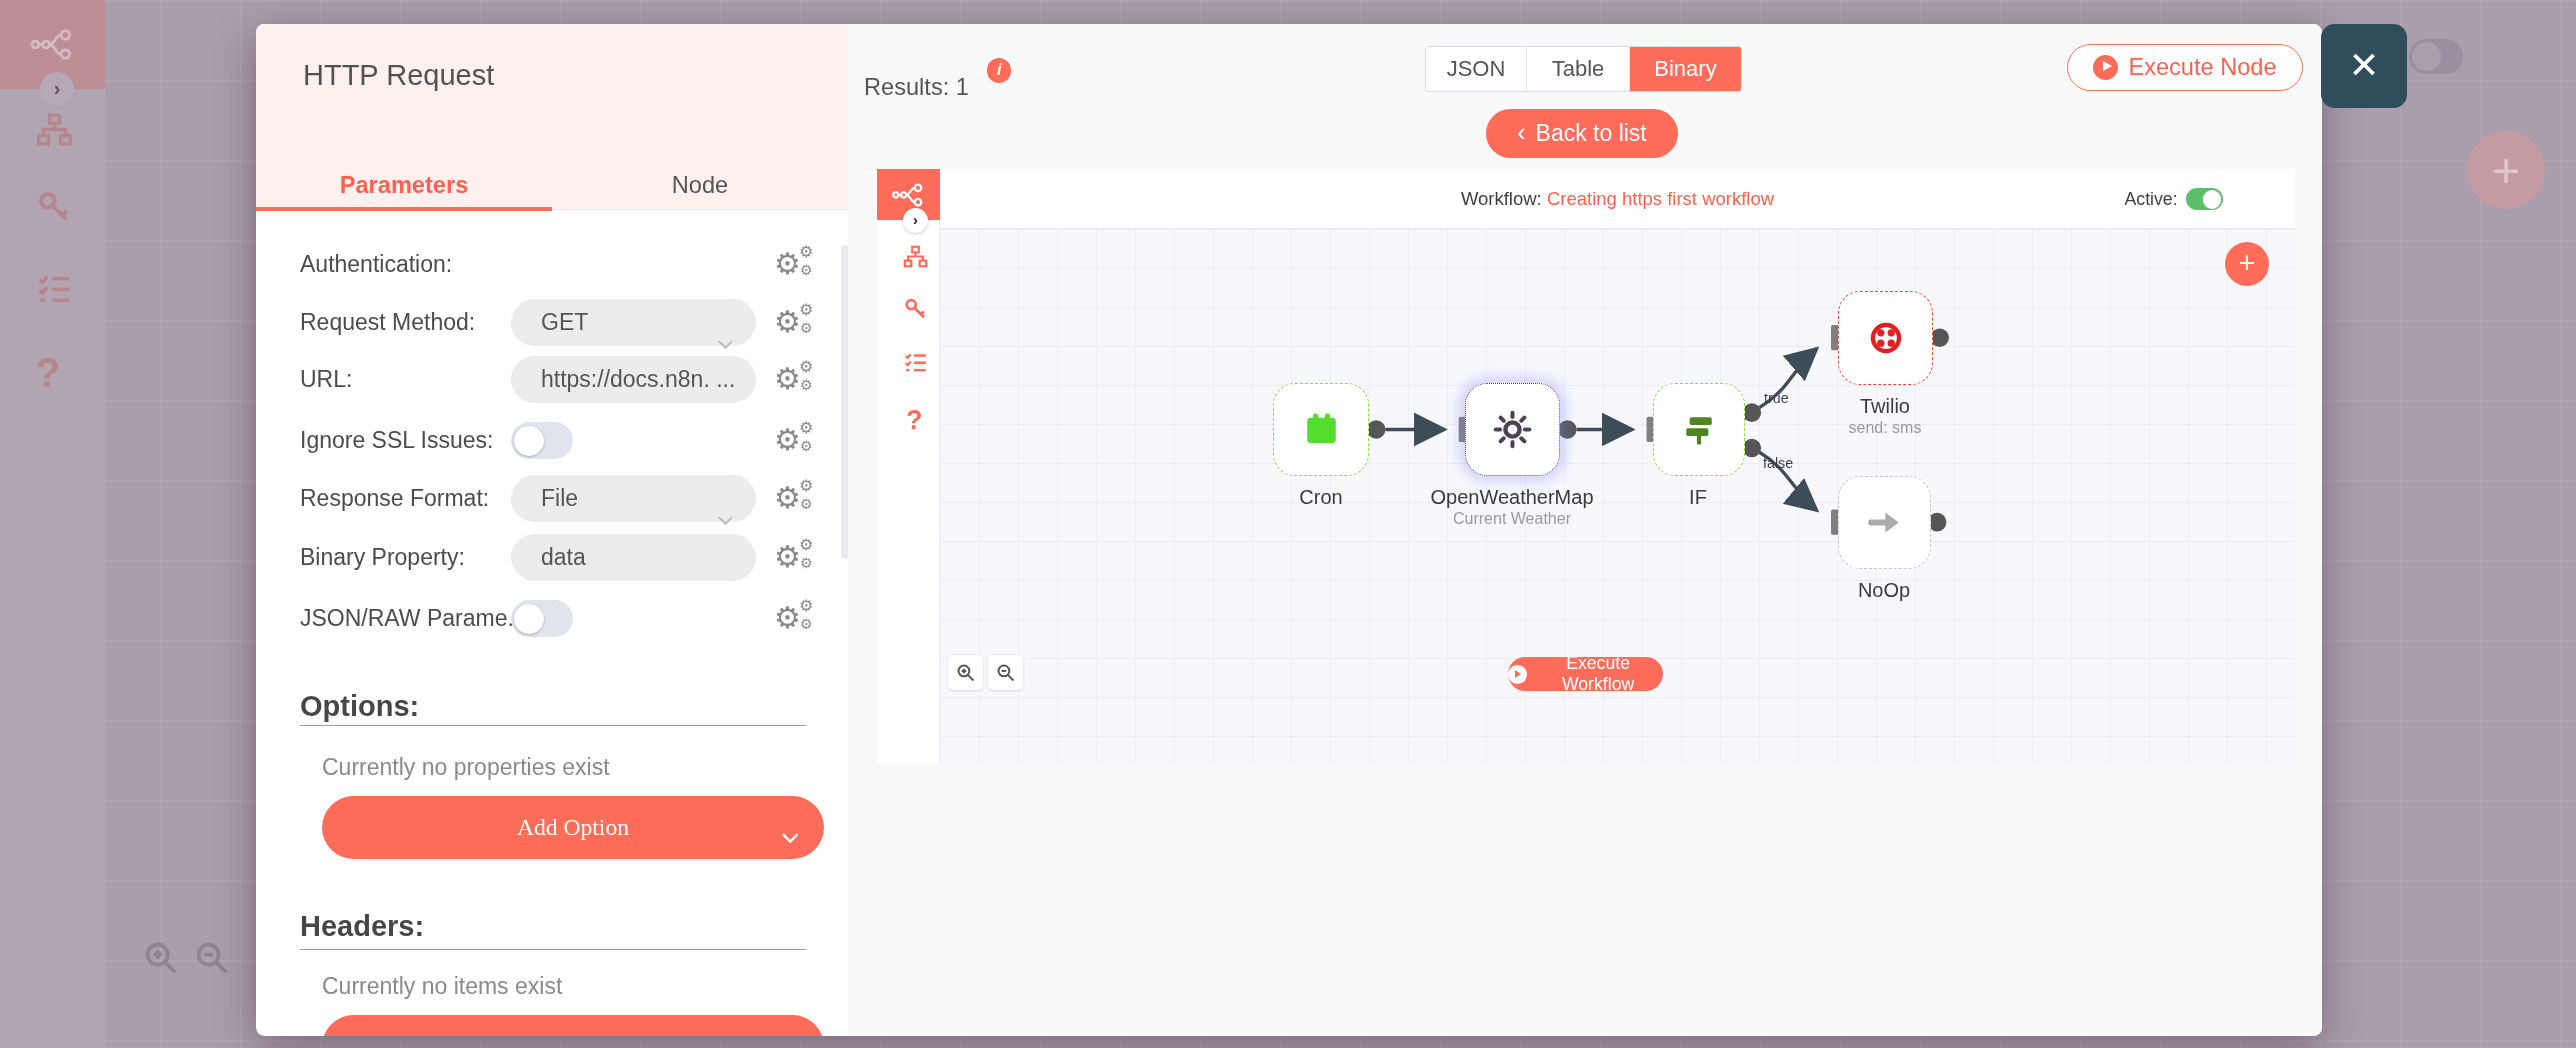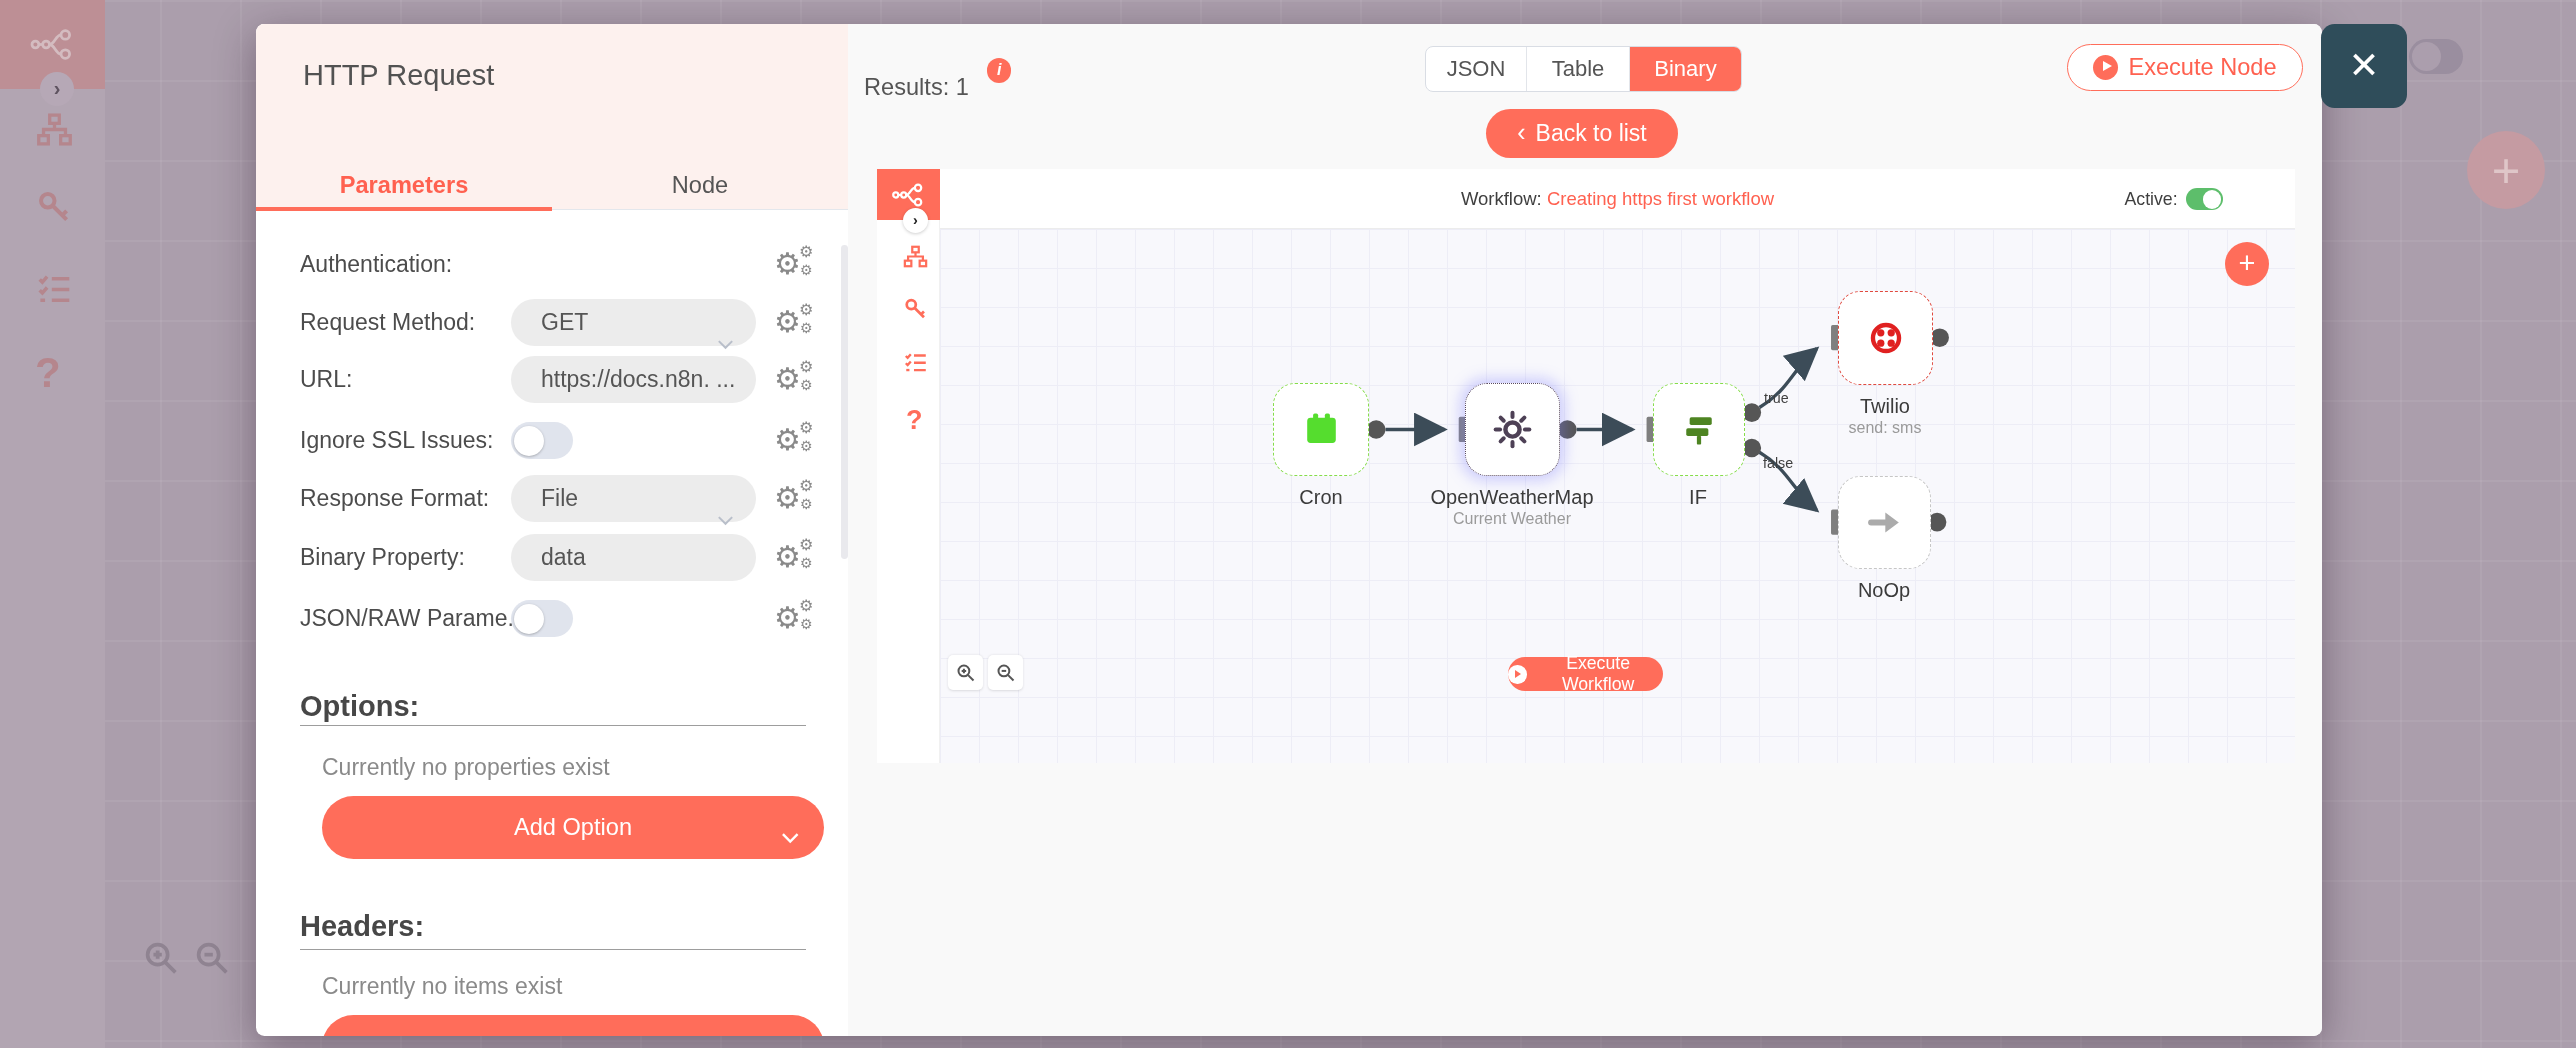--- a/index.html
+++ b/index.html
@@ -47,31 +47,31 @@
   .toggle .knob { position:absolute; left:3.4px; top:3.4px; width:30px; height:30px; border-radius:50%; background:#fff;
     box-shadow:0 0.8px 2.5px rgba(0,0,0,.25); }
   .gear-cluster { position:absolute; left:474px; top:5.9px; width:51px; height:37px; color:#8a8a8a; }
   .gear-cluster .g1 { position:absolute; left:0; top:-1.7px; font-size:30px; }
   .gear-cluster .g2 { position:absolute; left:25px; top:-5px; font-size:16px; }
   .gear-cluster .g3 { position:absolute; left:26px; top:15px; font-size:14.3px; }
   .section-h { position:absolute; left:44px; font-size:29px; font-weight:bold; color:#474747; }
   .divider { position:absolute; left:44px; width:506px; height:0; border-top:1.7px solid #9d9d9d; }
   .empty-txt { position:absolute; left:66px; font-size:23px; color:#8a8a8a; }
   .add-btn { position:absolute; left:66px; width:502px; height:63px; background:#ff6d5a; border:none; border-radius:32px;
-    color:#fff; font-size:23.6px; font-family:Liberation Sans, sans-serif; cursor:pointer; }
+    color:#fff; font-size:23.6px; font-family:Liberation Serif, serif; cursor:pointer; }
   .add-btn .bchev { position:absolute; right:25px; top:27px; }
   .scroll-thumb { position:absolute; right:0; top:221px; width:6.7px; height:314px; background:#e9e9ed; border-radius:3.4px; }
 
   
   .results-panel { position:absolute; left:592px; top:0; width:1474px; height:1012px; background:#f9f9f9; }
   .results-label { position:absolute; left:16px; top:30px; font-size:23.6px; color:#555;margin-top:20px; }
   .info-icon { position:absolute; left:139px; top:34px; width:24.4px; height:24.4px; border-radius:50%; background:#ff6d5a;
     color:#fff; font-size:16px; font-weight:bold; text-align:center; line-height:24.4px; font-style:italic; }
   .view-tabs { position:absolute; left:577px; top:22px; height:46px; display:flex; background:#fff;
-    border:0.8px solid #d9dde4; border-radius:8px; overflow:hidden; }
+    border:0.8px solid #d9dde4; border-radius:3px; overflow:hidden; }
   .view-tab { height:100%; display:flex; align-items:center; justify-content:center; font-size:22px; color:#555;
     border-left:0.8px solid #e2e5ea; cursor:pointer; }
   .view-tab:first-child { border-left:none; }
   .view-tab.active { background:#ff6d5a; color:#fff; }
   .exec-node-btn { position:absolute; left:1219px; top:19.4px; width:236px; height:47px; background:#fff;
     border:1.7px solid #ff6d5a; border-radius:23.6px; color:#ff6150; font-size:23.6px; font-family:inherit; cursor:pointer;
     display:flex; align-items:center; justify-content:center; gap:10px; }
   .play-red { width:25px; height:25px; border-radius:50%; background:#ff6d5a; position:relative; flex:0 0 auto; }
   .play-red::after { content:""; position:absolute; left:9.3px; top:6.7px; border-left:9.3px solid #fff;
     border-top:5.9px solid transparent; border-bottom:5.9px solid transparent; }

